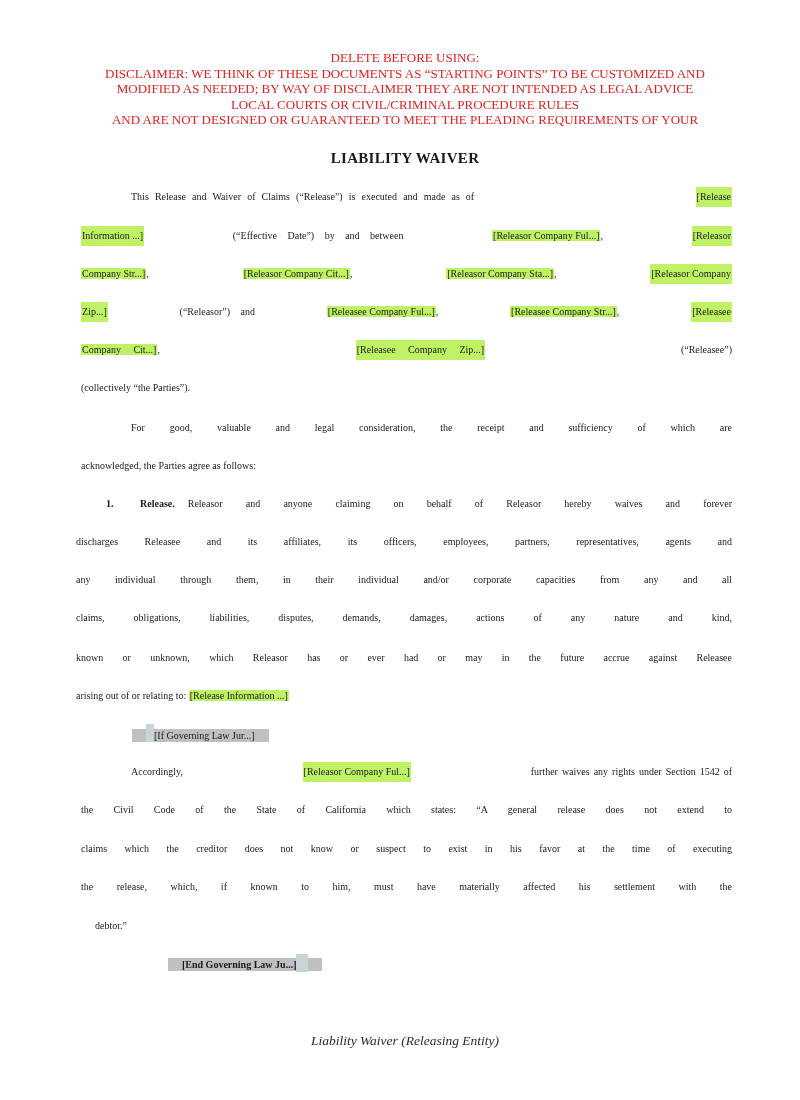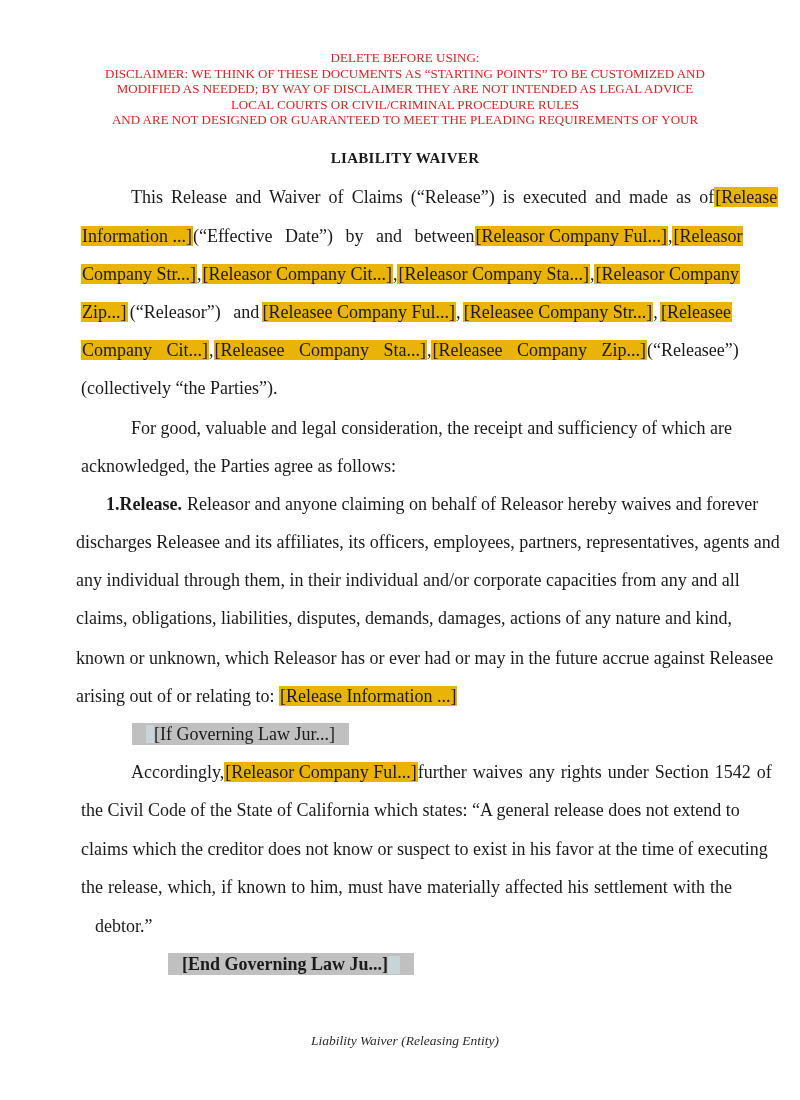--- a/index.html
+++ b/index.html
@@ -30,32 +30,33 @@
       left: 0;
       top: 150px;
       width: 810px;
       text-align: center;
       font-weight: bold;
       font-size: 15px;
       letter-spacing: 0.3px;
     }
     .line {
       position: absolute;
-      font-size: 18px;
+      font-size: 10px;
       white-space: nowrap;
       line-height: 20px;
+      gap: 8px;
     }
     .justify {
       display: flex;
       justify-content: space-between;
       width: 651px;
       left: 81px;
     }
     .hl {
-      background: #eab308;
+      background: #bef264;
       padding: 0 1px;
     }
     .gray {
       background: #c0c0c0;
       padding: 1px 14px;
     }
     .gray-tail {
       display: inline-block;
       width: 12px;
       height: 18px;
@@ -109,21 +110,20 @@
 <div class="line justify" style="top:302px;">
   <span class="hl">Zip...]</span>
   <span style="word-spacing:8px;">(“Releasor”) and</span>
   <span><span class="hl">[Releasee Company Ful...]</span>,</span>
   <span><span class="hl">[Releasee Company Str...]</span>,</span>
   <span class="hl">[Releasee</span>
 </div>
 
 <div class="line justify" style="top:340px;">
   <span><span class="hl" style="word-spacing:10px;">Company Cit...]</span>,</span>
-  <span><span class="hl" style="word-spacing:10px;">[Releasee Company Sta...]</span>,</span>
   <span class="hl" style="word-spacing:10px;">[Releasee Company Zip...]</span>
   <span>(“Releasee”)</span>
 </div>
 
 <div class="line" style="top:378px; left:81px;">(collectively “the Parties”).</div>
 
 <div class="line" style="top:418px; left:131px; width:601px; text-align:justify; text-align-last:justify;font-family:Liberation Serif, serif;">For good, valuable and legal consideration, the receipt and sufficiency of which are</div>
 <div class="line" style="top:456px; left:81px;">acknowledged, the Parties agree as follows:</div>
 
 <div class="line" style="top:494px; left:106px; width:626px; display:flex;">

